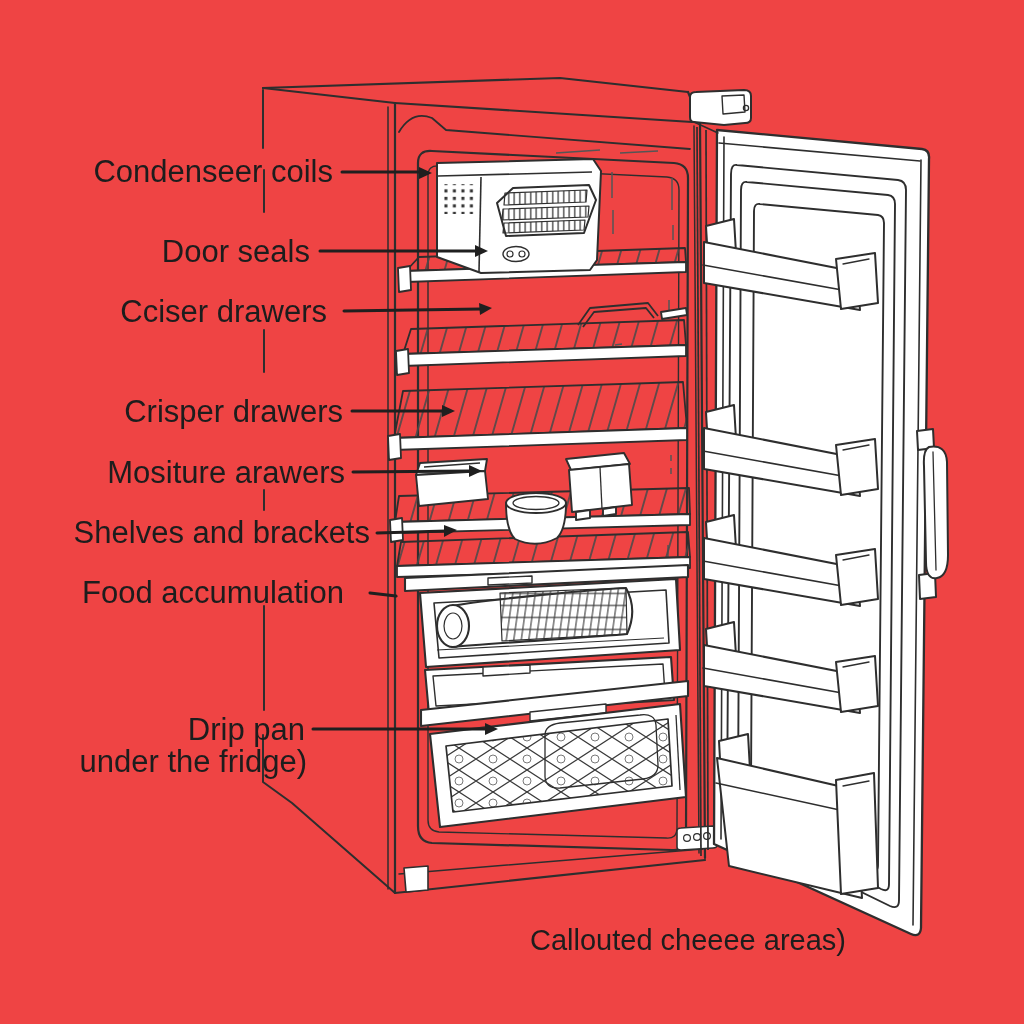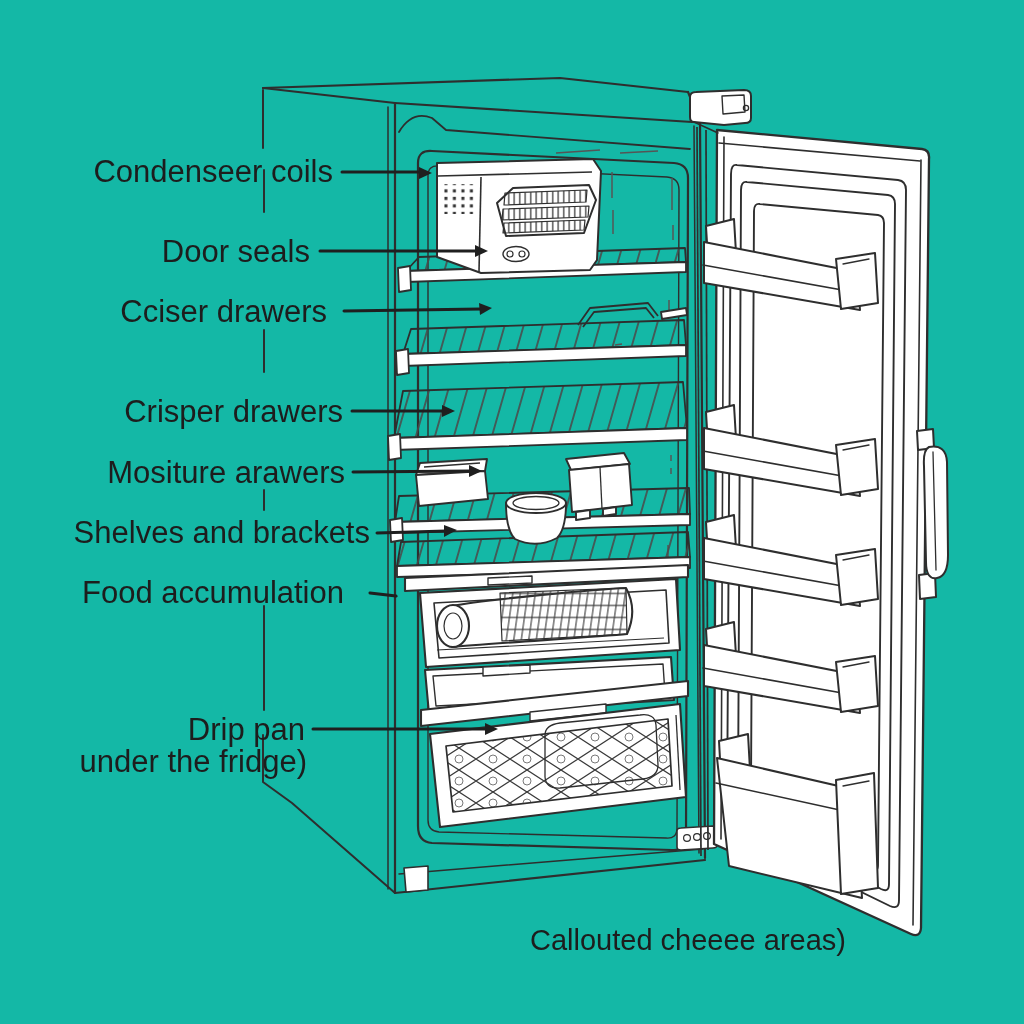--- a/index.html
+++ b/index.html
@@ -1,16 +1,16 @@
 <!DOCTYPE html>
 <html><head>
 <meta charset="utf-8">
 <style>
   html,body{margin:0;padding:0;background:#ffffff;}
-  .stage{position:relative;width:1024px;height:1024px;background:#14b8a6;overflow:hidden;
+  .stage{position:relative;width:1024px;height:1024px;background:#ef4444;overflow:hidden;
          font-family:"Liberation Sans", sans-serif;}
   svg{display:block;}
   text.callout{font-family:"Liberation Sans", sans-serif;font-size:31px;fill:#1d1d1d;}
   text.caption{font-family:"Liberation Sans", sans-serif;font-size:29px;fill:#1d1d1d;}
 </style>
 </head>
 <body>
 
 <div class="stage">
 <svg width="1024" height="1024" viewBox="0 0 1024 1024">

